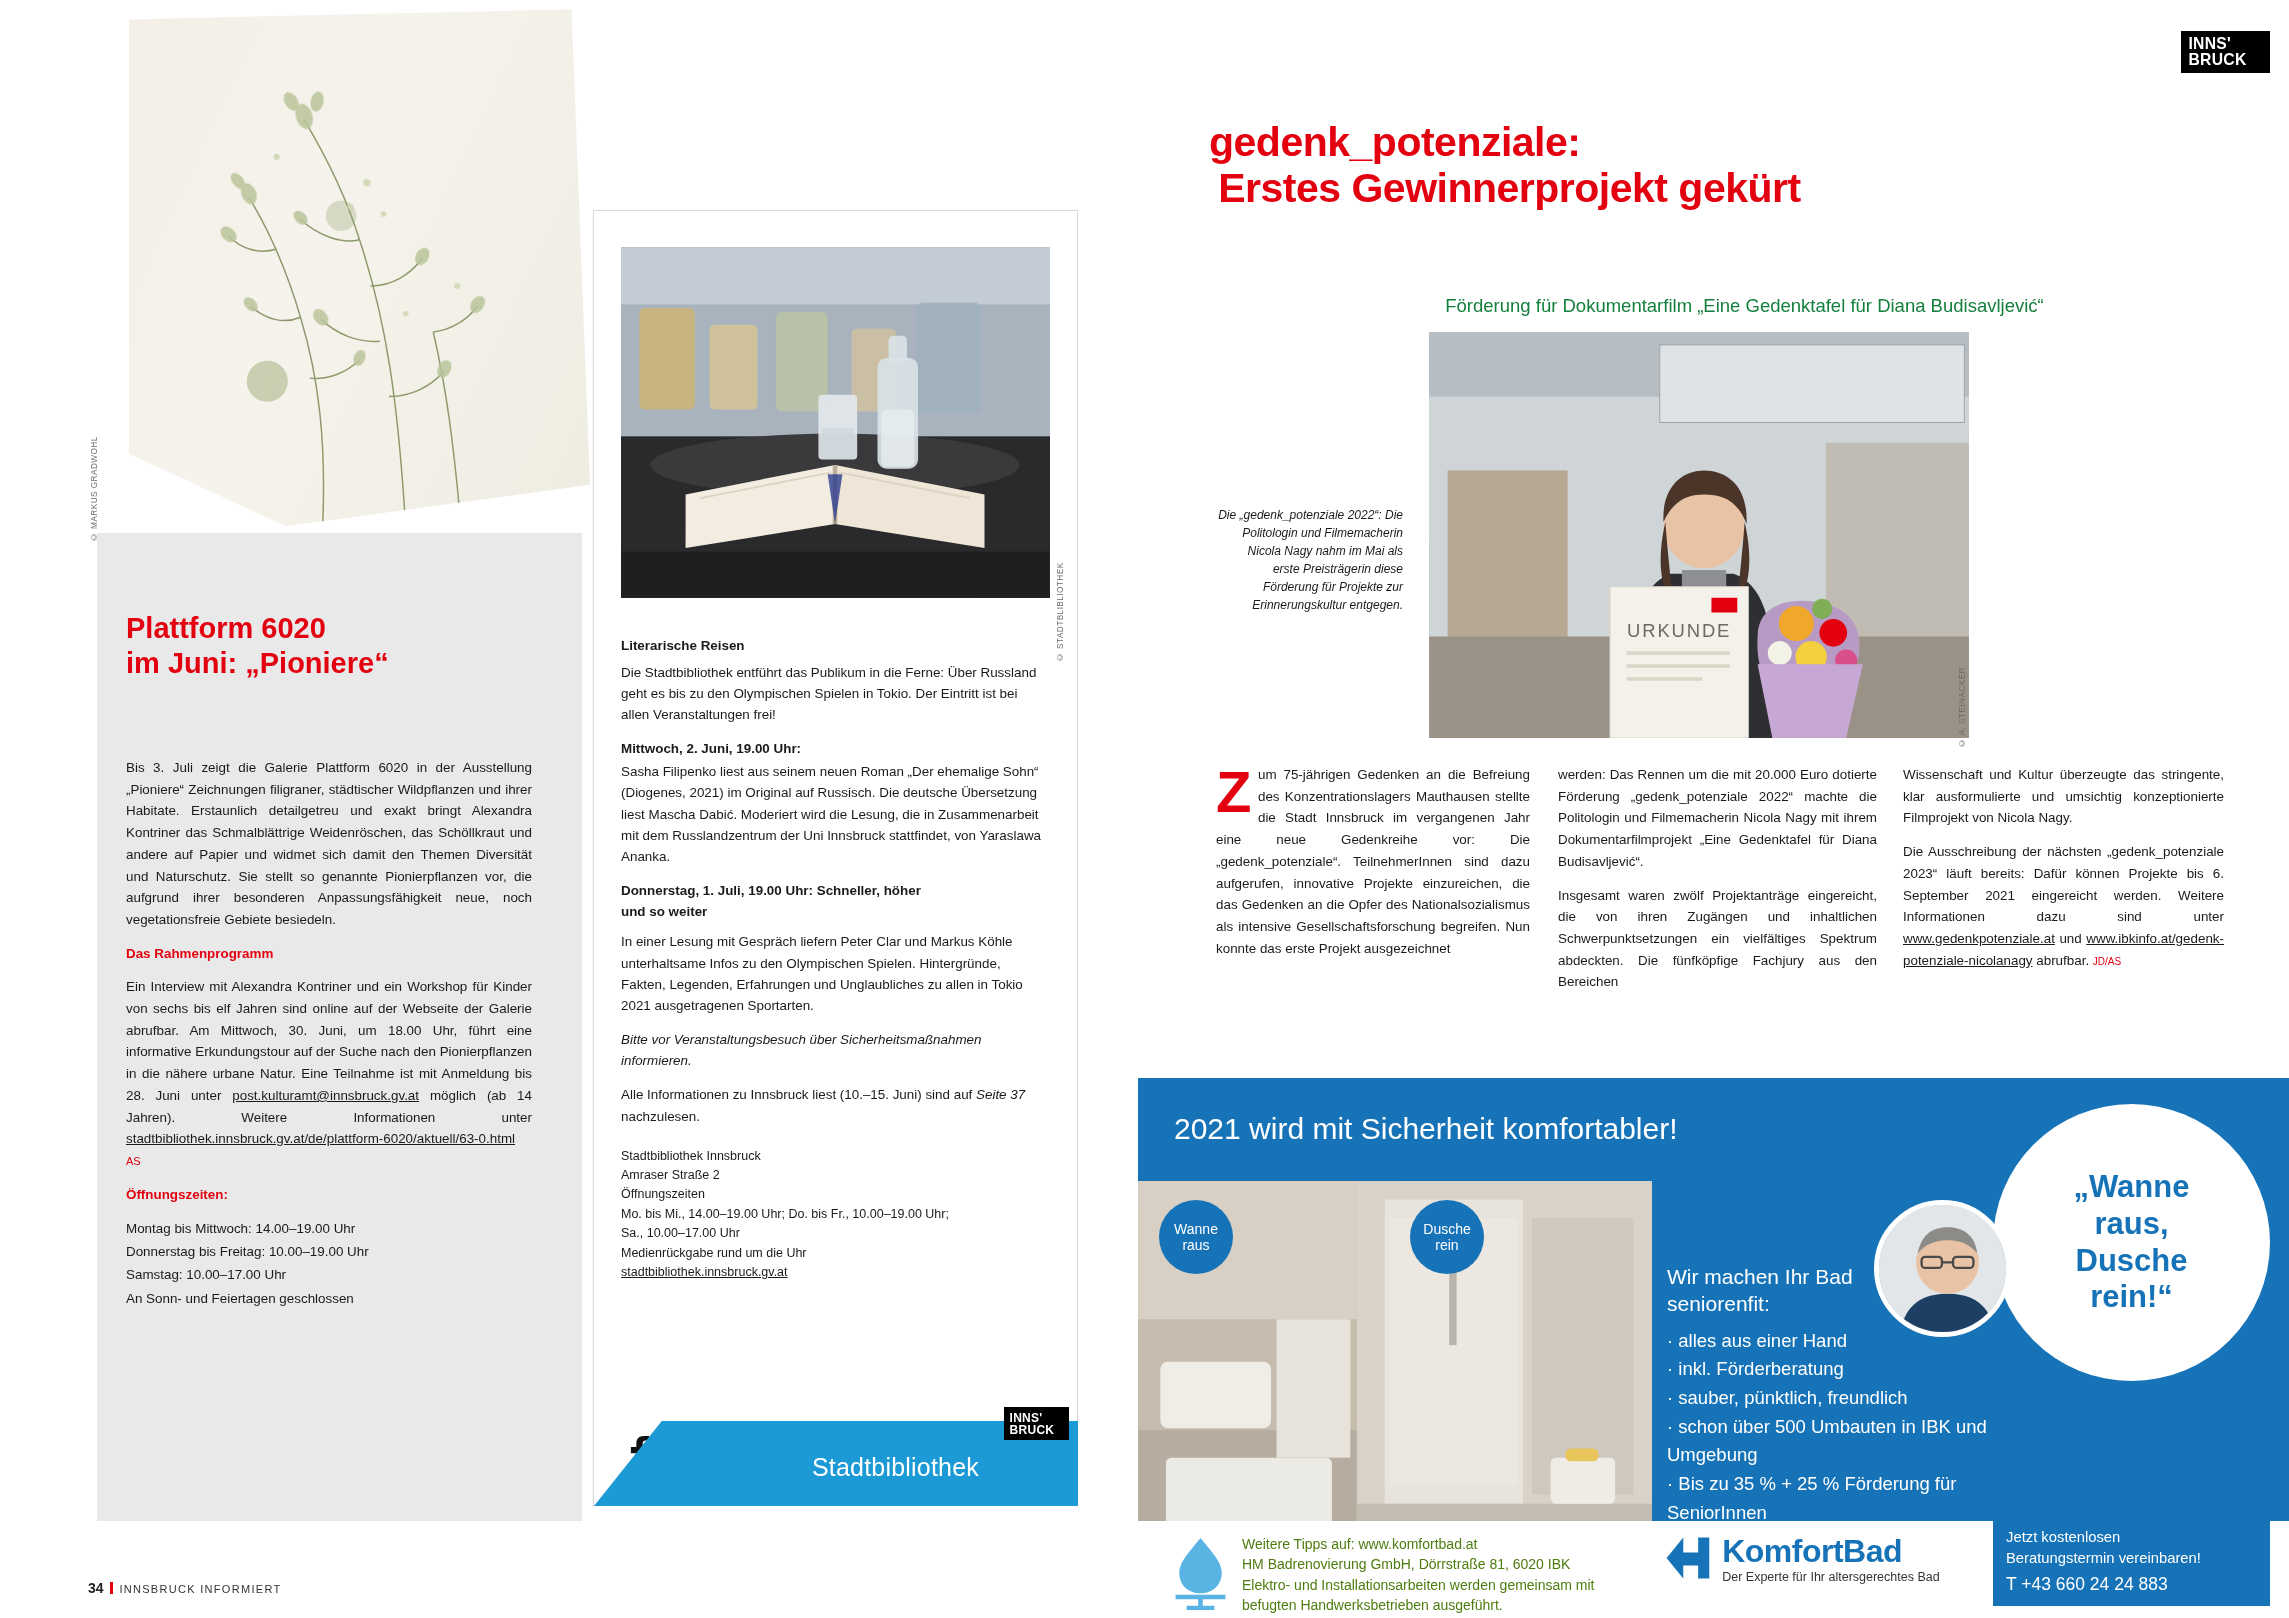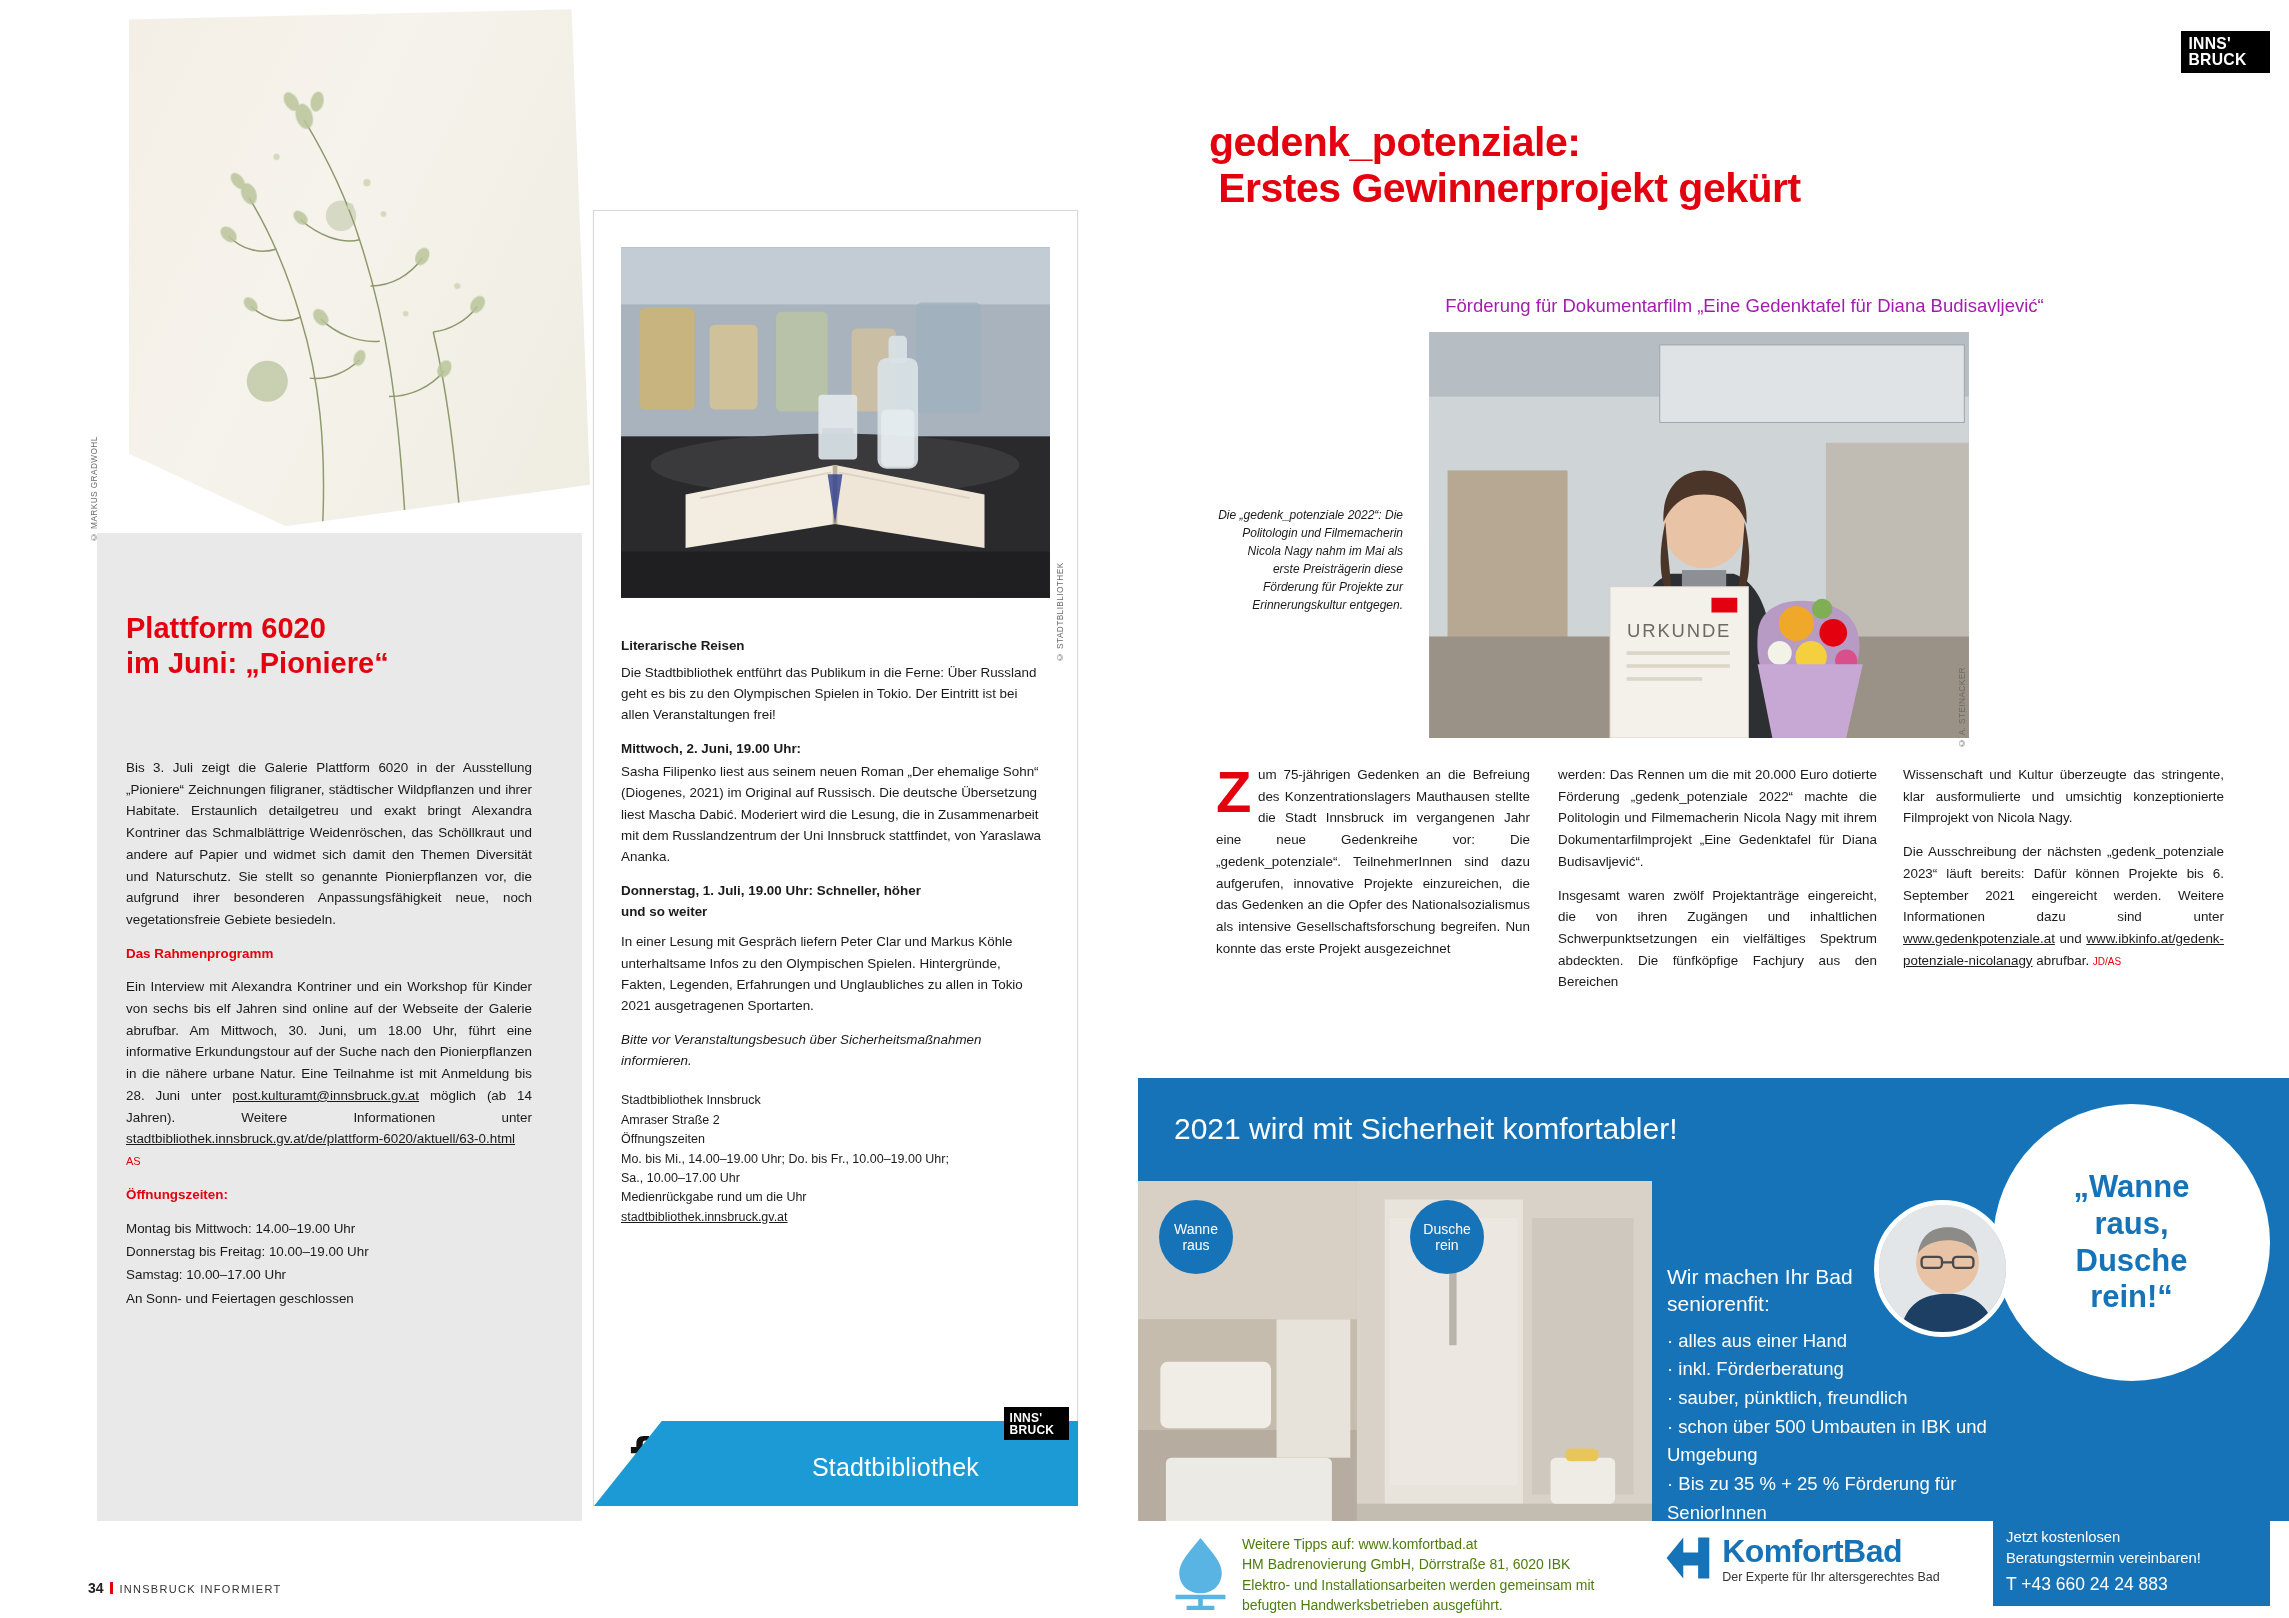--- a/index.html
+++ b/index.html
@@ -56,21 +56,21 @@
   .mid-photo {
     left:621px; top:247px; width:429px; height:351px; overflow:hidden;
     background:linear-gradient(160deg,#9aa7b4 0%, #c9b79c 45%, #8d7b63 100%);
   }
 
   
   .headline {
     font-size:41px; font-weight:bold; color:#e3000f; line-height:1.12;
     letter-spacing:-0.5px;
   }
-  .subhead { font-size:18.5px; color:#a21caf; }
+  .subhead { font-size:18.5px; color:#15803d; }
 
   .award-photo {
     left:1429px; top:332px; width:540px; height:406px; overflow:hidden;
     background:linear-gradient(150deg,#cfd3d6 0%, #b9bfc4 40%, #8b9197 100%);
   }
 
   .caption-right {
     width:185px; font-size:12px; line-height:1.5; text-align:right; color:#1a1a1a;
     font-style:italic;
   }
@@ -268,20 +268,21 @@
     <p>Sasha Filipenko liest aus seinem neuen Roman „Der ehemalige Sohn“ (Diogenes, 2021) im Original auf Russisch. Die deutsche Übersetzung liest Mascha Dabić. Moderiert wird die Lesung, die in Zusammenarbeit mit dem Russlandzentrum der Uni Innsbruck stattfindet, von Yaraslawa Ananka.</p>
 
     <p class="mid-h" style="margin-bottom:9px">
       <span>Donnerstag, 1. Juli, 19.00 Uhr: Schneller, höher</span><br>
       <span>und so weiter</span>
     </p>
     <p>In einer Lesung mit Gespräch liefern Peter Clar und Markus Köhle unterhaltsame Infos zu den Olympischen Spielen. Hintergründe, Fakten, Legenden, Erfahrungen und Unglaubliches zu allen in Tokio 2021 ausgetragenen Sportarten.</p>
 
     <p class="ital">Bitte vor Veranstaltungsbesuch über Sicherheitsmaßnahmen informieren.</p>
 
+    <p><span>Alle Informationen zu Innsbruck liest (10.–15. Juni) sind auf </span><span class="ital">Seite 37</span><span> nachzulesen.</span></p>
 
     <div style="font-size:12.5px; line-height:1.55; margin-top:20px">
       <div class="bold">Stadtbibliothek Innsbruck</div>
       <div>Amraser Straße 2</div>
       <div class="bold">Öffnungszeiten</div>
       <div>Mo. bis Mi., 14.00–19.00 Uhr; Do. bis Fr., 10.00–19.00 Uhr;</div>
       <div>Sa., 10.00–17.00 Uhr</div>
       <div><span class="bold">Medienrückgabe</span><span> rund um die Uhr</span></div>
       <div><a class="link" href="#">stadtbibliothek.innsbruck.gv.at</a></div>
     </div>

